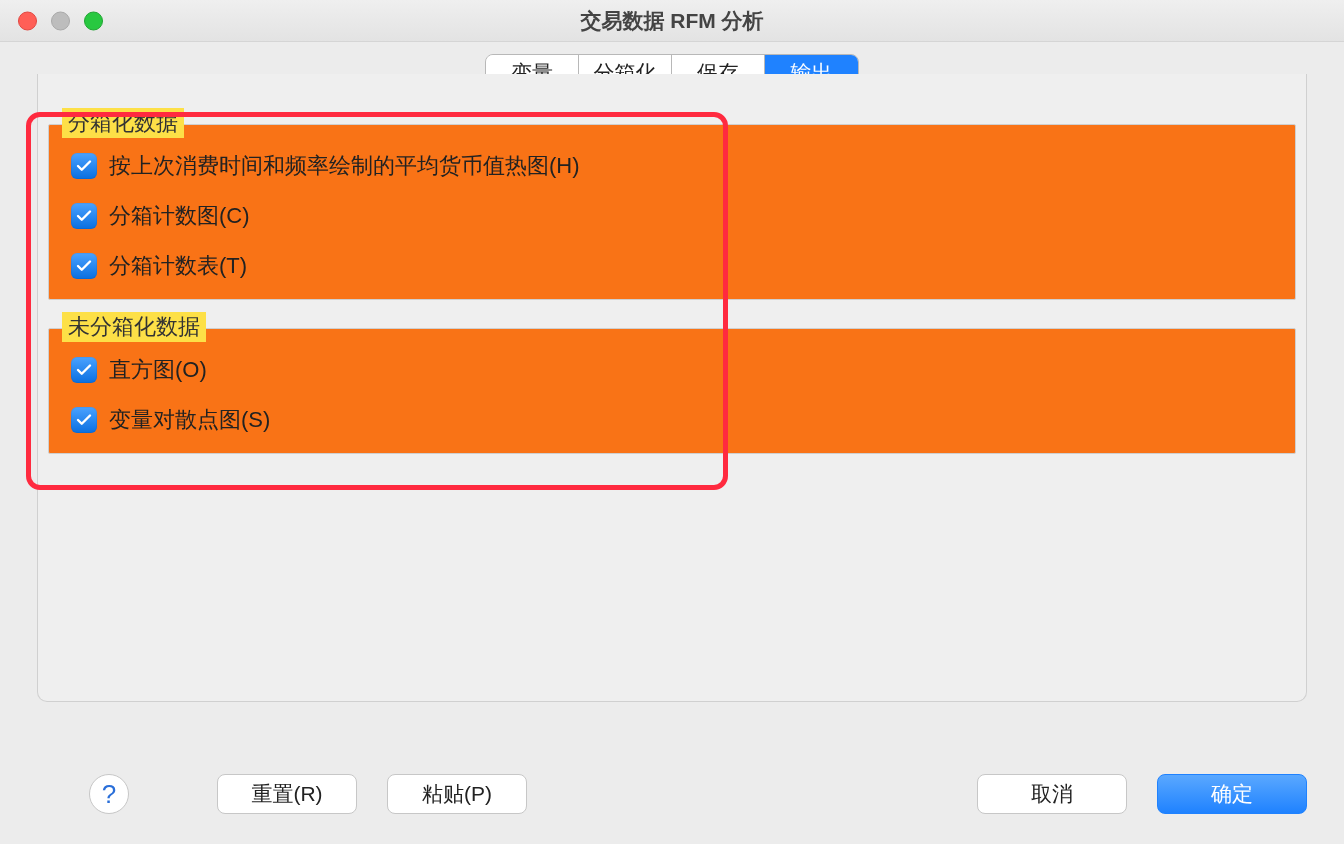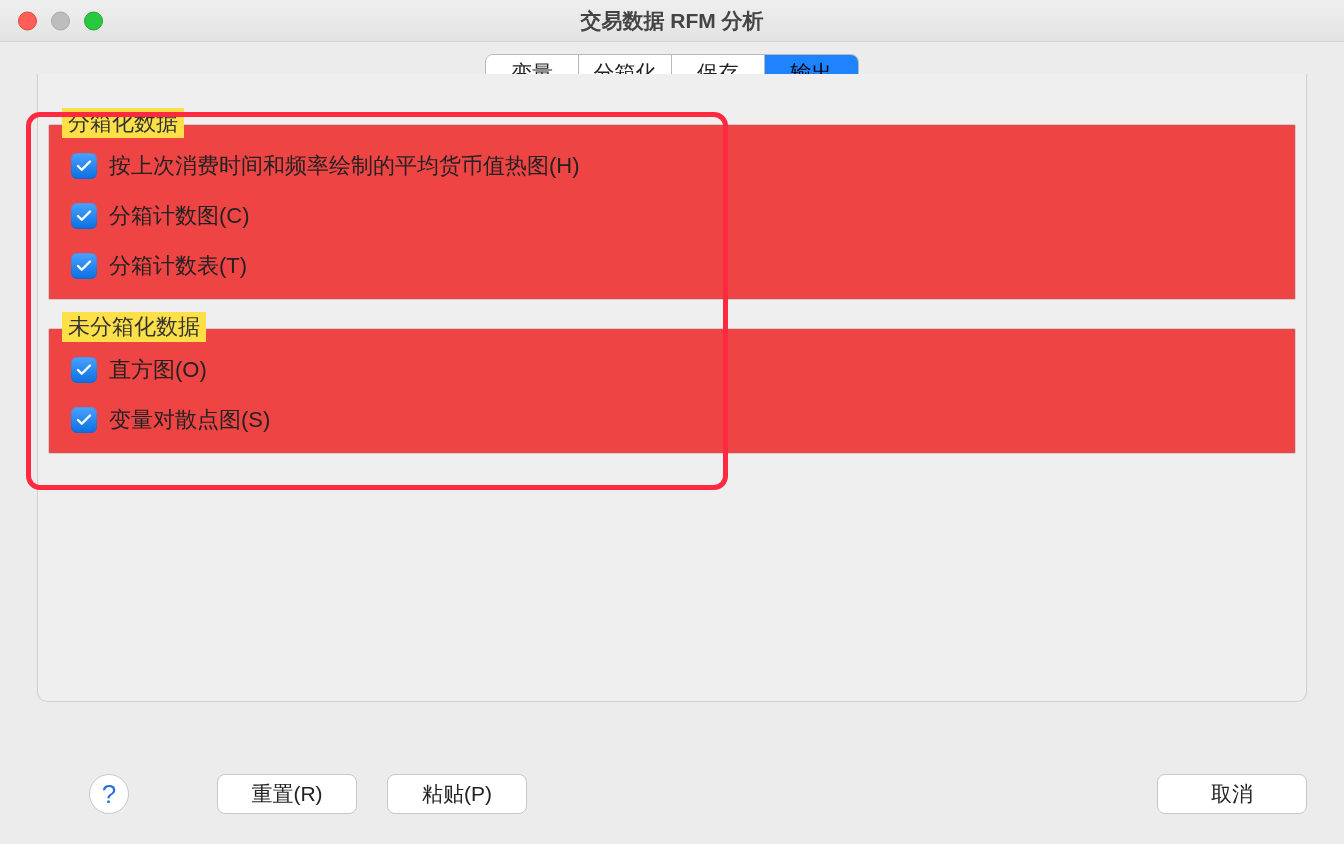--- a/index.html
+++ b/index.html
@@ -58,21 +58,21 @@
     width: 93px;
     display:flex; align-items:center; justify-content:center;
     background: #fff;
     font-size: 21px;
     border-right: 1px solid #b8b8b8;
     cursor: default;
   }
   .seg:last-child { border-right: none; }
   .seg.selected {
     background: #1f82ff;
-    color: #000000;
+    color: #ffffff;
   }
 
   
   .panel {
     margin: 0 37px;
     background: #efefef;
     border: 1px solid #d0d0d0;
     border-top: none;
     border-radius: 0 0 10px 10px;
     padding: 50px 10px 12px 10px;
@@ -92,21 +92,21 @@
     left: 14px;
     background: #fde047;
     padding: 0 6px;
     font-size: 22px;
     color: #333;
   }
   .groupbox-frame {
     border: 1px solid #cfcfcf;
     border-radius: 2px;
     padding: 26px 22px 18px 22px;
-    background: #ef4444;
+    background: #f97316;
   }
 
   .check-row {
     display: flex;
     align-items: center;
     gap: 12px;
     margin-bottom: 20px;
   }
   .check-row:last-child { margin-bottom: 0; }
 
@@ -256,14 +256,15 @@
 
 <div class="footer">
   <div class="help-btn">?</div>
   <div class="footer-left">
     <div class="btn" style="width:140px">重置(R)</div>
     <div class="btn" style="width:140px">粘贴(P)</div>
   </div>
   <div class="spacer"></div>
   <div class="footer-right">
     <div class="btn" style="width:150px">取消</div>
+    <div class="btn primary" style="width:150px">确定</div>
   </div>
 </div>
 
 </body></html>

